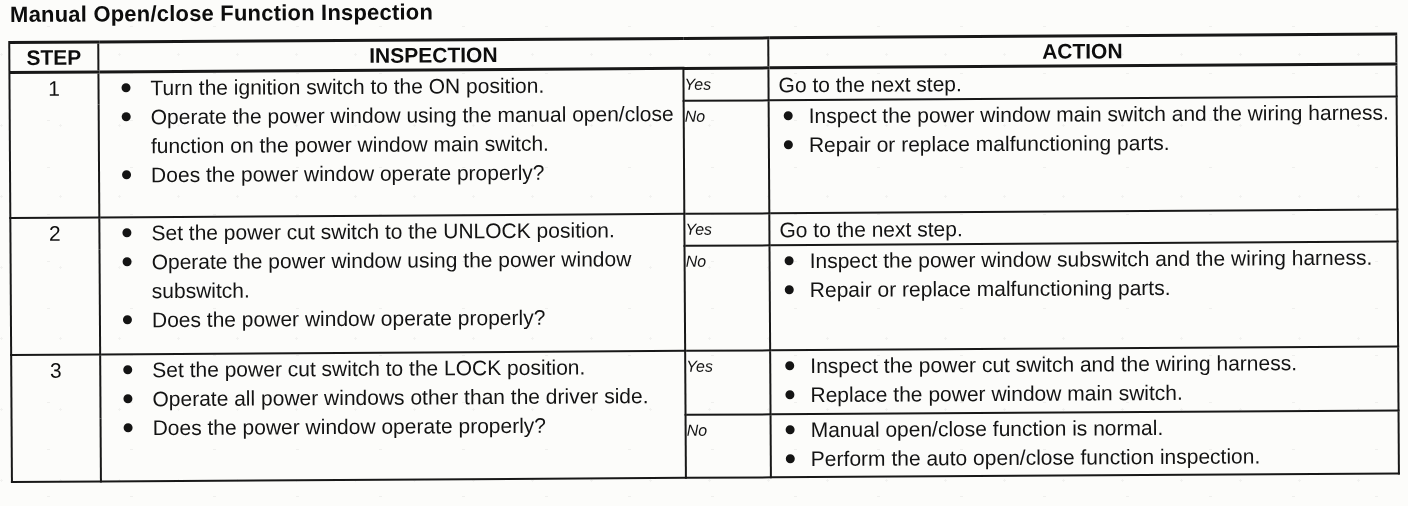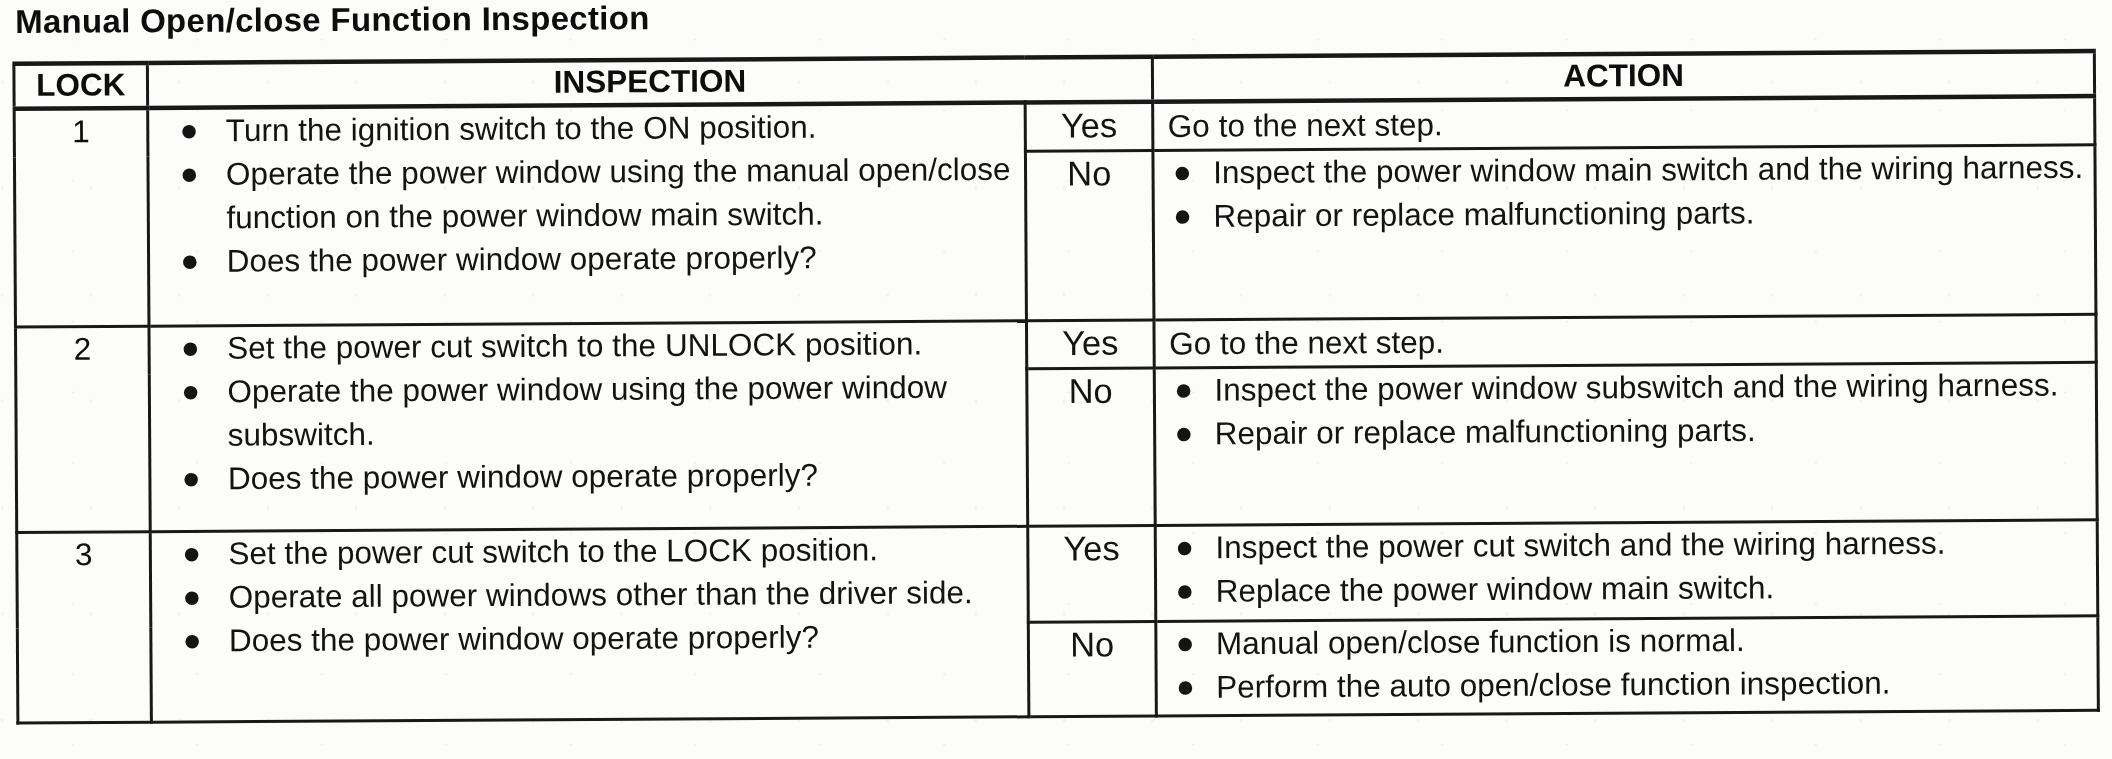--- a/index.html
+++ b/index.html
@@ -46,23 +46,23 @@
     color:#0d0d0d;
   }
   td.c-step{
     text-align:center;
     font-size:21px;line-height:29px;
     padding-top:5px;
     color:#0d0d0d;
   }
   td.c-insp{padding:5px 22px 4px 0;}
   td.c-yn{
-    text-align:center;
-    font-size:23px;line-height:29px;
+    font-size:16px;line-height:29px;
     padding-top:2px;
+    font-style:italic;
   }
   td.c-act{padding:2px 20px 2px 0;}
   .plain{
     font-size:21px;line-height:29px;
     padding:1px 0 0 9px;
   }
   .bi{display:flex;}
   .bt{font-size:21px;line-height:29px;}
   .dot{
     flex:none;width:9px;height:9px;border-radius:50%;
@@ -80,21 +80,21 @@
   <h1 class="doc-title">Manual Open/close Function Inspection</h1>
   <table class="insp">
     <colgroup>
         <col class="c1">
         <col class="c2">
         <col class="c3">
         <col class="c4">
       </colgroup>
     <thead>
       <tr>
-        <th>LOCK</th>
+        <th>STEP</th>
         <th colspan="2">INSPECTION</th>
         <th>ACTION</th>
       </tr>
     </thead>
     <tbody>
         <tr style="height:32px">
           <td class="c-step" rowspan="2"><span>1</span></td>
           <td class="c-insp" rowspan="2">
             <div class="bullets">
               <div class="bi">

